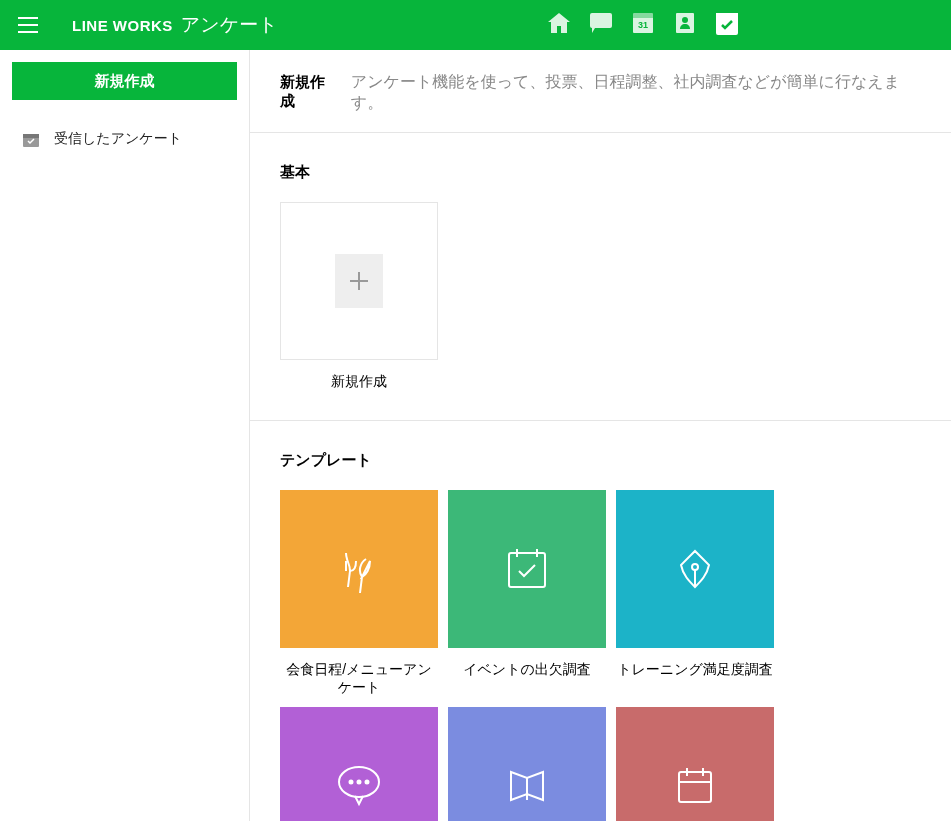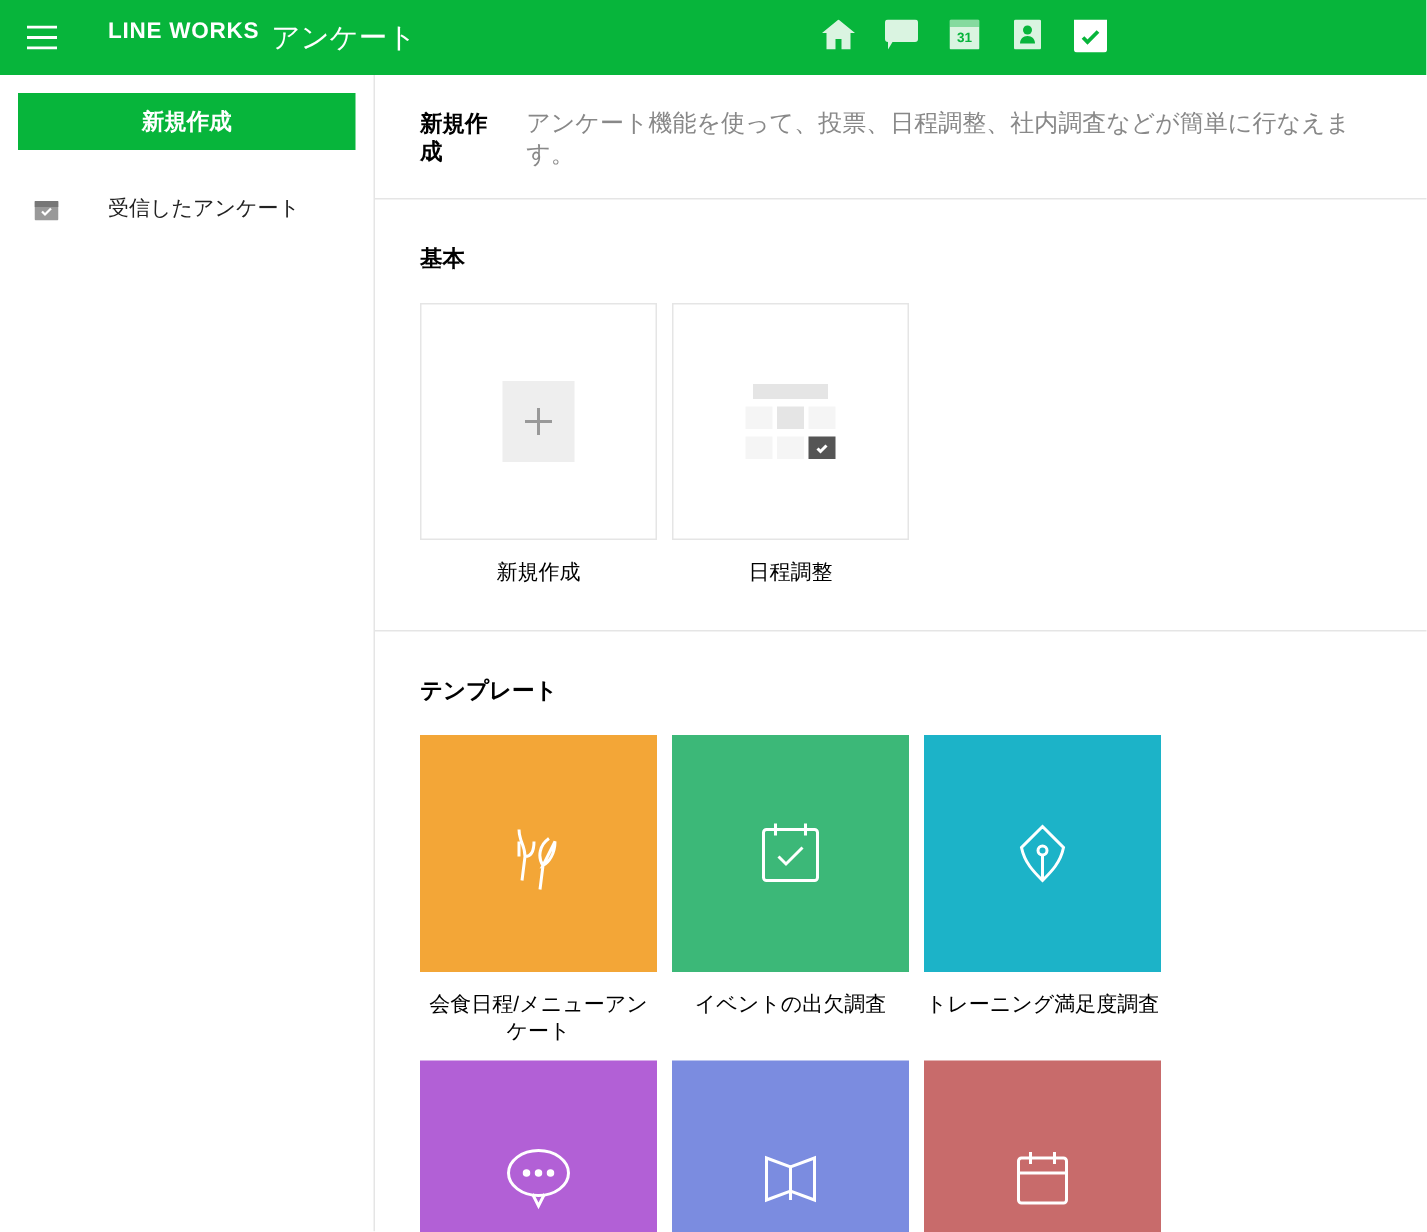--- a/index.html
+++ b/index.html
@@ -17,21 +17,21 @@
   align-items: center;
   padding: 0 12px;
 }
 .menu-btn {
   width: 32px; height: 32px;
   display: flex; align-items: center; justify-content: center;
   cursor: pointer;
 }
 .menu-btn svg { fill: #fff; }
 .logo {
-  display: flex; align-items: flex-start; gap: 8px; margin-left: 28px;
+  display: flex; align-items: center; gap: 8px; margin-left: 28px;
   color: #fff; font-size: 18px;
 }
 .logo-text1 { font-weight: 700; letter-spacing: 0.5px; font-size: 15px; }
 .logo-text2 { font-weight: 300; font-size: 19px; }
 .header-icons {
   margin-left: auto;
   margin-right: 200px;
   display: flex; gap: 18px; align-items: center;
 }
 .header-icons .icon {
@@ -52,21 +52,21 @@
   color: #fff;
   border: none;
   width: 100%;
   height: 38px;
   font-size: 15px;
   font-weight: 600;
   cursor: pointer;
   margin-bottom: 22px;
 }
 .side-item {
-  display: flex; align-items: center; gap: 32px;
+  display: flex; align-items: center; gap: 14px;
   padding: 8px 10px;
   cursor: pointer;
   font-size: 14px;
   color: #222;
 }
 .side-item .icon {
   width: 18px; height: 18px;
   display:flex; align-items:center; justify-content:center;
 }
 .main {
@@ -215,42 +215,20 @@
           <div class="thumb">
             <div class="plus-box">
               <svg width="22" height="22" viewBox="0 0 22 22" fill="none" stroke-width="2">
                   <line x1="11" y1="2" x2="11" y2="20"></line>
                   <line x1="2" y1="11" x2="20" y2="11"></line>
                 </svg>
             </div>
           </div>
           <div class="card-label">新規作成</div>
         </div>
-        <div class="card">
-          <div class="thumb">
-            <div class="sched-graphic">
-              <div class="sched-top"></div>
-              <div class="sched-row">
-                  <div class="sched-cell empty"></div>
-                  <div class="sched-cell"></div>
-                  <div class="sched-cell empty"></div>
-                </div>
-              <div class="sched-row">
-                  <div class="sched-cell empty"></div>
-                  <div class="sched-cell empty"></div>
-                  <div class="sched-cell dark">
-                    <svg viewBox="0 0 10 10" fill="none" stroke-width="2">
-                      <path d="M2 5l2 2 4-4"></path>
-                    </svg>
-                  </div>
-                </div>
-            </div>
-          </div>
-          <div class="card-label">日程調整</div>
-        </div>
       </div>
     </div>
 
     <div class="section">
       <div class="section-title">テンプレート</div>
       <div class="grid">
         <div class="card">
           <div class="tpl-thumb c-orange">
               <svg viewBox="0 0 56 56">
                 <path d="M15 12c0 8 4 10 4 18l-2 16m2-16c4 0 6-3 6-10m-10 0v10m20-12c-6 4-8 12-4 18l-2 16m2-16c4-2 8-8 8-16z"></path>

